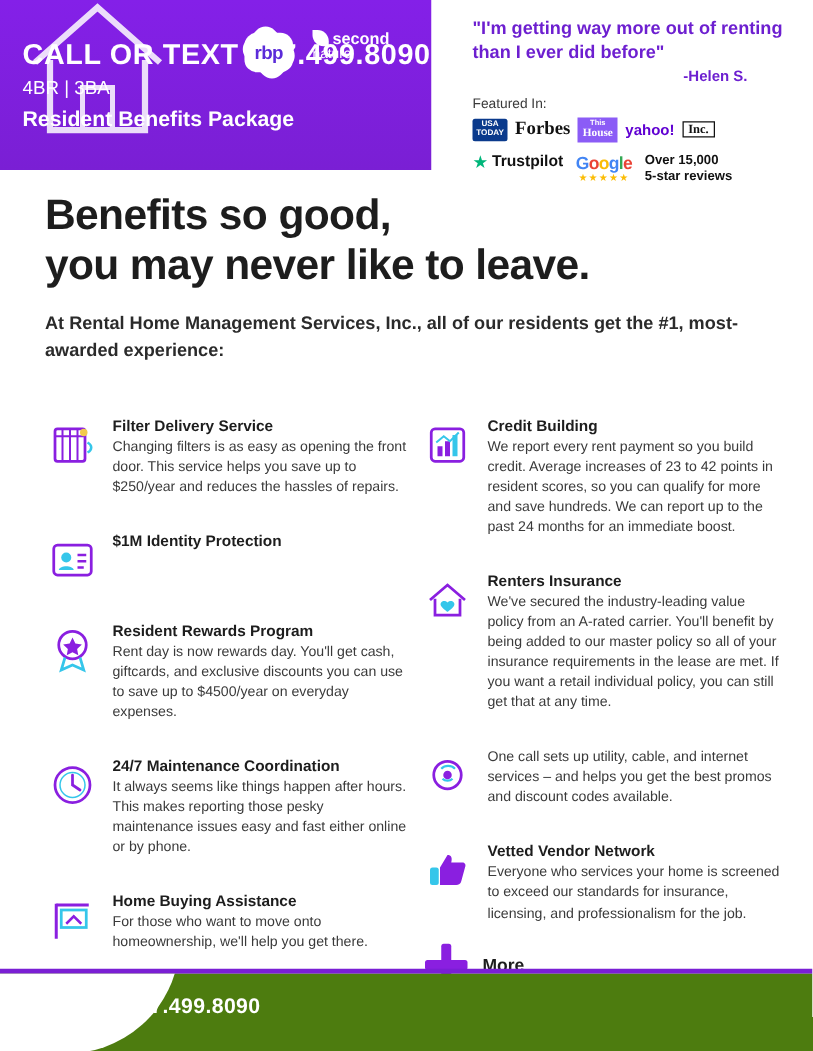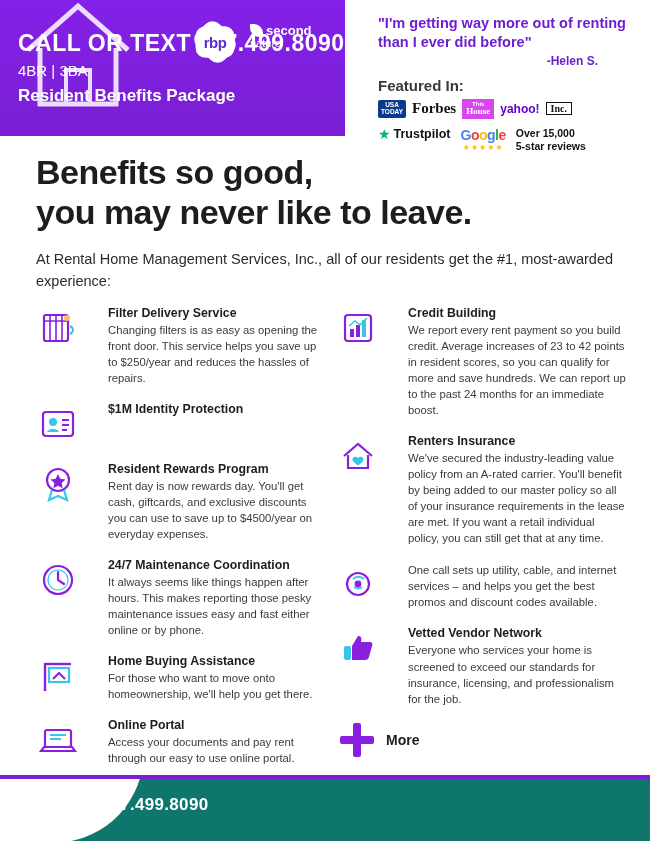--- a/index.html
+++ b/index.html
@@ -82,32 +82,32 @@
     position: absolute; left: 378px; top: 14px; width: 262px;
   }
   .quote {
     color: #6d1fd0; font-size: 14.5px; font-weight: 700; line-height: 1.3;
   }
   .quote-author {
     color: #6d1fd0; font-size: 12px; font-weight: 700;
     text-align: right; margin-top: 2px; padding-right: 42px;
   }
   .featured-label {
-    font-size: 15px; font-weight: 700; color: #3a3a3a; margin-top: 9px;
+    font-size: 11px; font-weight: 400; color: #3a3a3a; margin-top: 9px;
   }
   .press-row {
     display: flex; align-items: center; gap: 6px; margin-top: 5px;
   }
   .press-usatoday {
     background:#0a3a8c; color:#fff; font-size:6.5px; font-weight:700;
     padding:2px 3px; border-radius:2px; line-height:1.05; text-align:center;
   }
   .press-forbes { font-family:"Liberation Serif", serif; font-weight:700; font-size:15px; color:#111; }
   .press-house {
-    background:#d946ef; color:#fff; font-size:6px; font-weight:700;
+    background:#8b5cf6; color:#fff; font-size:6px; font-weight:700;
     padding:2px 4px; text-align:center; line-height:1.1;
   }
   .press-house b { display:block; font-size:9px; font-family:"Liberation Serif",serif; }
   .press-yahoo { color:#6001d2; font-weight:700; font-size:12px; }
   .press-inc {
     border:1.5px solid #111; font-family:"Liberation Serif",serif;
     font-weight:700; font-size:10px; padding:0 4px; color:#111;
   }
   .rating-row { display:flex; align-items:flex-start; gap:10px; margin-top:8px; }
   .trustpilot { display:flex; align-items:center; gap:3px; }
@@ -122,28 +122,28 @@
   .reviews-note { font-size:10.5px; font-weight:700; color:#111; line-height:1.2; }
 
   
   .headline {
     position: absolute; left: 36px; top: 152px; width: 600px;
     font-size: 34px; font-weight: 700; color: #1d1d1d; line-height: 1.18;
     letter-spacing: -.5px;
   }
   .subhead {
     position: absolute; left: 36px; top: 248px; width: 585px;
-    font-size: 14.5px; color: #2b2b2b; line-height: 1.55;
+    font-size: 14.5px; color: #2b2b2b; line-height: 1.55; font-weight: bold;
   }
 
   
   .col-left { position: absolute; left: 36px; top: 306px; width: 290px; }
   .col-right { position: absolute; left: 336px; top: 306px; width: 290px; }
 
-  .benefit { display: flex; gap: 28px; margin-bottom: 16px; }
+  .benefit { display: flex; gap: 10px; margin-bottom: 16px; margin-top: 28px; }
   .benefit .ico { width: 44px; min-width: 44px; height: 44px; position: relative; }
   .benefit .body { flex: 1; }
   .benefit h3 {
     margin: 0 0 2px 0; font-size: 12.3px; font-weight: 700; color: #1d1d1d;
   }
   .benefit p {
     margin: 0; font-size: 11.3px; line-height: 1.42; color: #3a3a3a;
   }
   .more-row { display:flex; align-items:center; gap: 12px; margin-top: 4px; }
   .plus {
@@ -152,21 +152,21 @@
   .plus::before, .plus::after {
     content:''; position:absolute; background:#8a1fe0; border-radius:2px;
   }
   .plus::before { left: 13px; top: 0; width: 8px; height: 34px; }
   .plus::after { top: 13px; left: 0; height: 8px; width: 34px; }
   .more-label { font-size: 14px; font-weight: 700; color:#1d1d1d; }
 
   
   .footer {
     position: absolute; left: 0; bottom: 0; width: 650px; height: 62px;
-    background: #0f766e; overflow: hidden;
+    background: #4d7c0f; overflow: hidden;
   }
   .footer-swoosh {
     position:absolute; left:-40px; top:-26px; width: 190px; height: 90px;
     background:#ffffff; border-radius: 0 0 120px 0; transform: rotate(-8deg);
   }
   .footer-text {
     position:absolute; left: 20px; top: 16px;
     color:#ffffff; font-size: 17px; font-weight: 700; letter-spacing:.3px;
   }
   .purple-rule {

